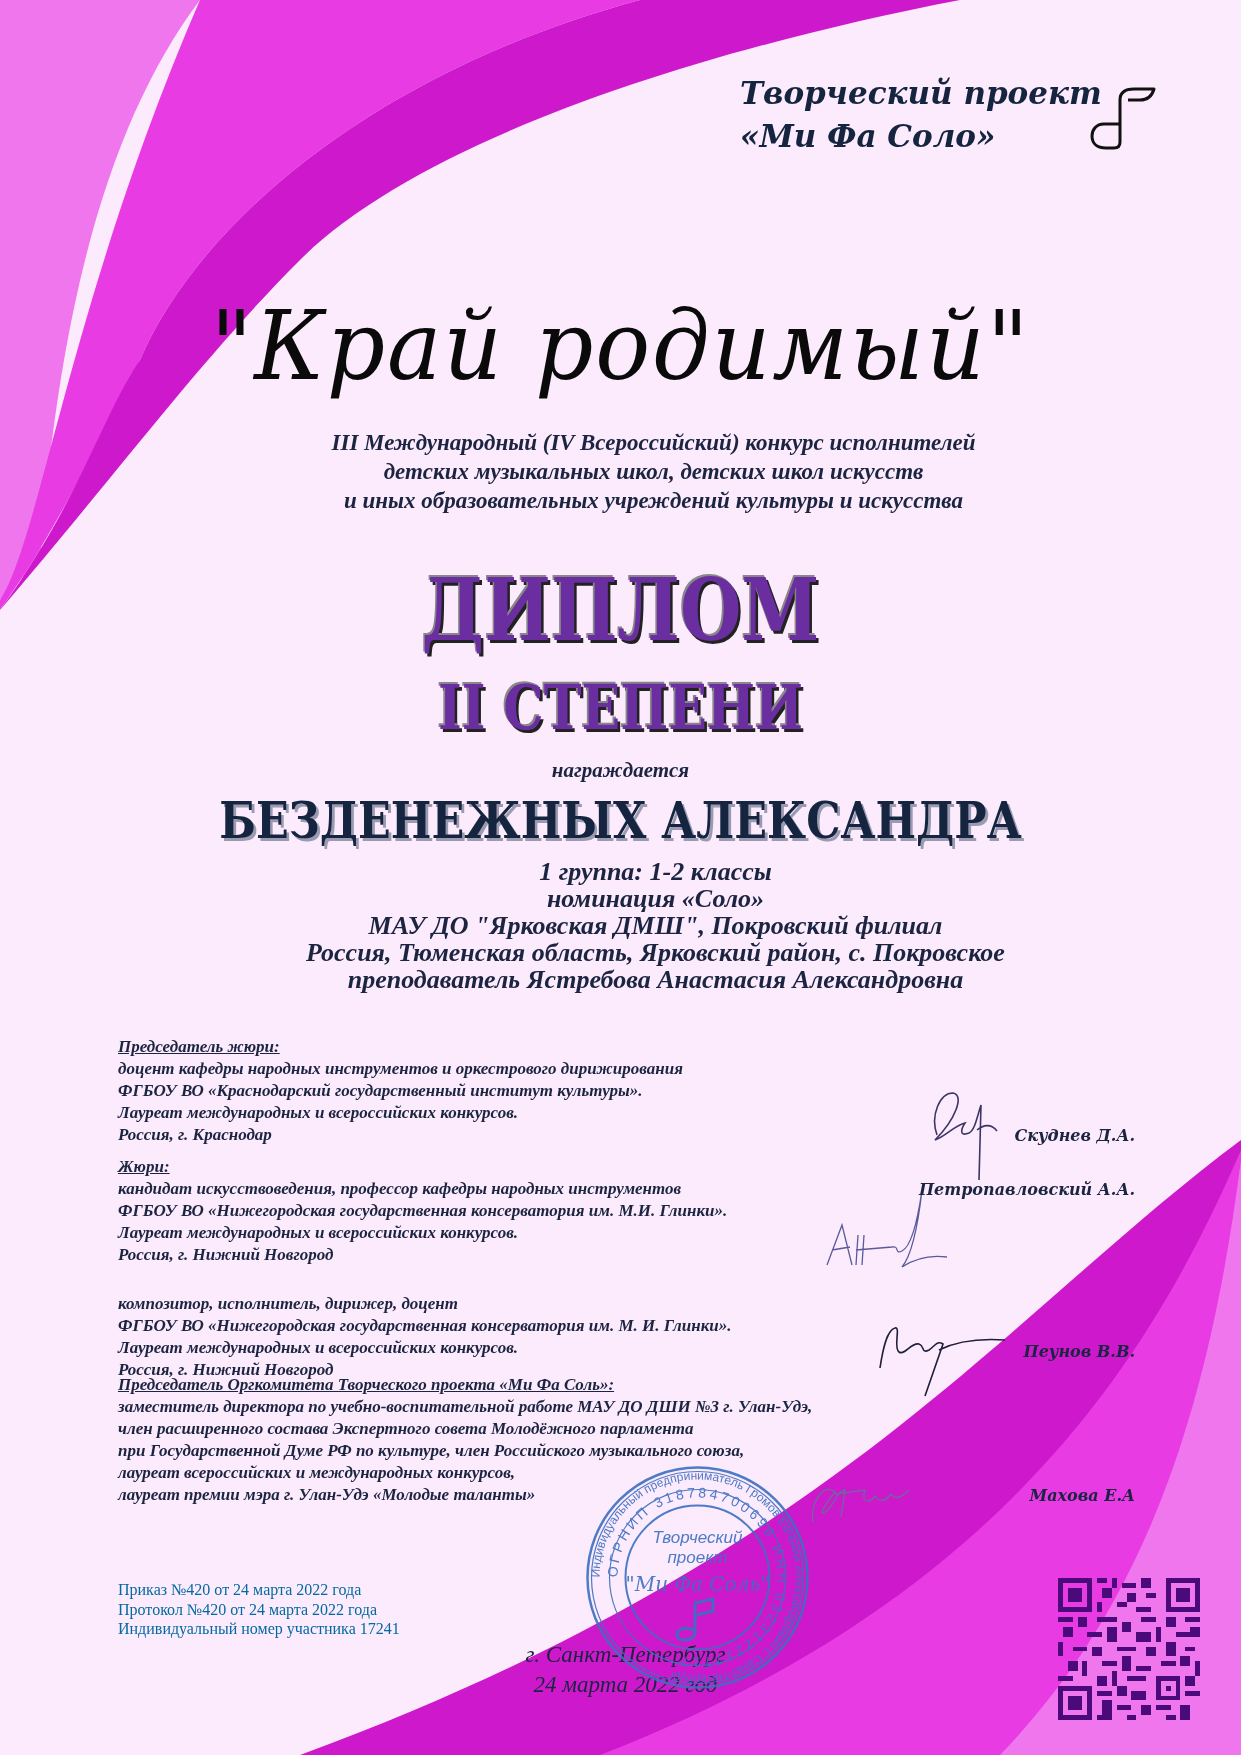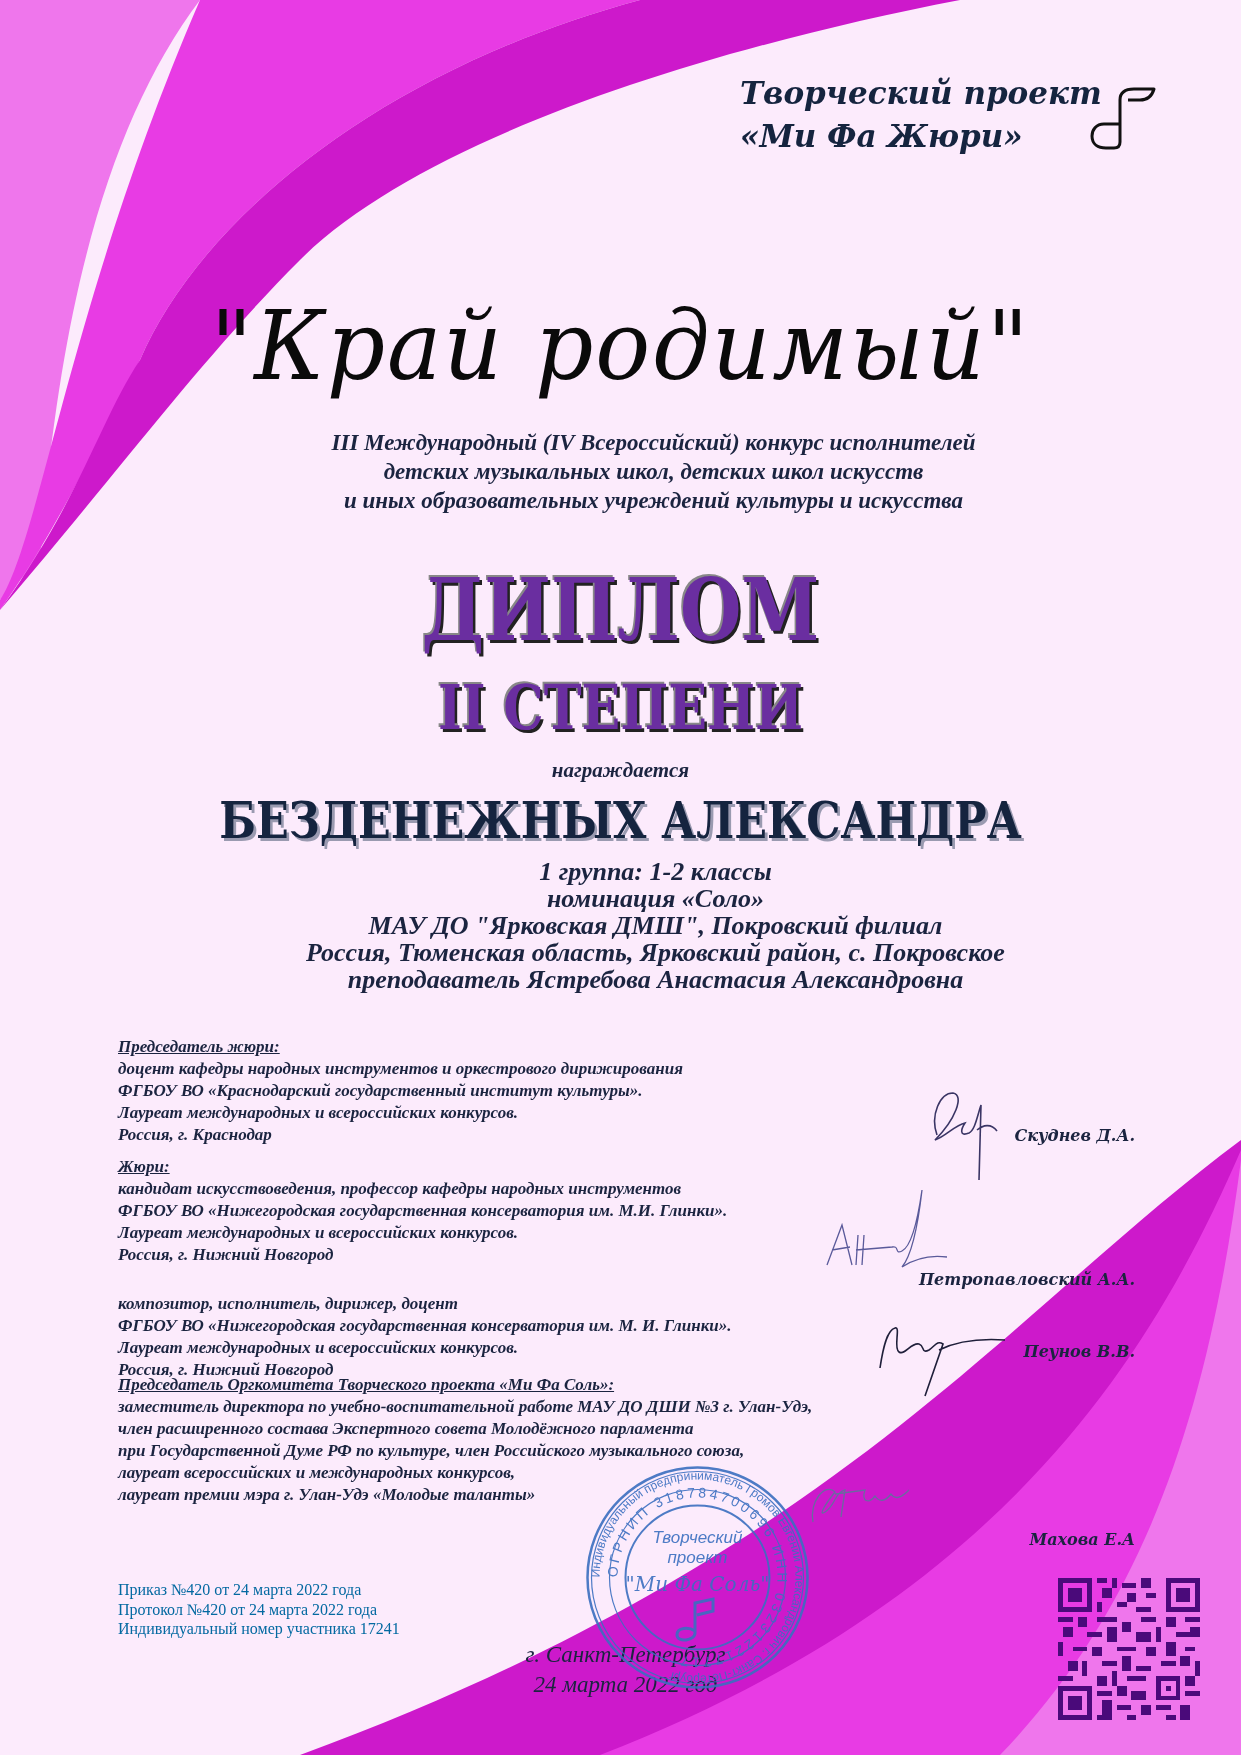--- a/index.html
+++ b/index.html
@@ -35,21 +35,21 @@
   <path d="M200,0 L640,0 C380,70 200,220 140,360 C90,460 50,540 0,610 L0,600 C40,540 70,300 200,0 Z" fill="#e83be4"></path>
   <path d="M640,0 L960,0 C700,50 420,140 300,260 C200,360 120,470 0,610 C80,500 100,420 140,360 C200,220 380,70 640,0 Z" fill="#cd19cb"></path>
 
   <path d="M1241,1140 C1000,1320 830,1560 300,1755 L1241,1755 Z" fill="#cd19cb"></path>
   <path d="M1241,1150 C1150,1360 1000,1600 600,1755 L1241,1755 Z" fill="#e83be4"></path>
   <path d="M1241,1160 C1210,1400 1150,1600 1000,1755 L1241,1755 Z" fill="#ef76ec"></path>
 </svg>
 
 <div class="layer brand">
   <div>Творческий проект</div>
-  <div>«Ми Фа Жюри»</div>
+  <div>«Ми Фа Соло»</div>
 </div>
 <svg class="layer note-icon" viewBox="0 0 70 72">
   <path d="M30,58 L30,16 C30,8 36,5 44,5 L64,5 C62,12 58,16 50,16 L38,16" fill="none" stroke="#111" stroke-width="3" stroke-linejoin="round"></path>
   <path d="M30,40 L14,40 C6,40 2,46 2,52 C2,60 8,64 16,64 L24,64 C28,64 30,62 30,58" fill="none" stroke="#111" stroke-width="3"></path>
 </svg>
 
 <div class="layer title-script">"Край родимый"</div>
 
 <div class="layer subtitle">
   <div>III Международный (IV Всероссийский) конкурс исполнителей</div>
@@ -85,21 +85,21 @@
 <div class="layer jury" style="top:1156px;">
   <div class="head">Жюри:</div>
   <div>кандидат искусствоведения, профессор кафедры народных инструментов</div>
   <div>ФГБОУ ВО «Нижегородская государственная консерватория им. М.И. Глинки».</div>
   <div>Лауреат международных и всероссийских конкурсов.</div>
   <div>Россия, г. Нижний Новгород</div>
 </div>
 <svg class="sig" style="left:822px;top:1185px;" width="130" height="90" viewBox="0 0 130 90">
   <path d="M5,80 L20,40 L30,80 M10,65 L28,62 M36,50 L34,80 M42,50 L40,80 M34,65 L70,62 C78,60 72,70 80,66 C88,62 95,40 100,5 C96,40 90,70 80,82 C95,72 110,70 125,72" fill="none" stroke="#5a5a9a" stroke-width="1.3"></path>
 </svg>
-<div class="sig sig-name" style="left:835px;top:1270px;">Петропавловский А.А.</div>
+<div class="sig sig-name" style="left:835px;top:1180px;">Петропавловский А.А.</div>
 
 <div class="layer jury" style="top:1276px;margin-top:17px;">
   <div>композитор, исполнитель, дирижер, доцент</div>
   <div>ФГБОУ ВО «Нижегородская государственная консерватория им. М. И. Глинки».</div>
   <div>Лауреат международных и всероссийских конкурсов.</div>
   <div>Россия, г. Нижний Новгород</div>
 </div>
 <svg class="sig" style="left:875px;top:1318px;" width="140" height="80" viewBox="0 0 140 80">
   <path d="M5,50 C8,30 12,12 20,10 C26,8 18,30 24,34 C30,38 36,24 44,26 C50,28 46,36 54,32 C60,28 62,22 68,26 L50,78 M64,32 C80,24 100,20 130,22" fill="none" stroke="#1f1f3a" stroke-width="1.6"></path>
 </svg>
@@ -109,21 +109,21 @@
   <div class="head">Председатель Оргкомитета Творческого проекта «Ми Фа Соль»:</div>
   <div>заместитель директора по учебно-воспитательной работе МАУ ДО ДШИ №3 г. Улан-Удэ,</div>
   <div>член расширенного состава Экспертного совета Молодёжного парламента</div>
   <div>при Государственной Думе РФ по культуре, член Российского музыкального союза,</div>
   <div>лауреат всероссийских и международных конкурсов,</div>
   <div>лауреат премии мэра г. Улан-Удэ «Молодые таланты»</div>
 </div>
 <svg class="sig" style="left:805px;top:1472px;" width="110" height="60" viewBox="0 0 110 60">
   <path d="M8,50 C4,30 20,10 30,20 C22,30 12,45 20,40 C30,34 30,20 40,18 L36,45 M30,22 L60,18 C56,30 64,32 70,24 C74,30 80,30 86,22 C90,28 96,26 104,18" fill="none" stroke="#6a6aa0" stroke-width="1.3"></path>
 </svg>
-<div class="sig sig-name" style="left:835px;top:1486px;margin-top:44px;">Махова Е.А</div>
+<div class="sig sig-name" style="left:835px;top:1486px;">Махова Е.А</div>
 
 <div class="layer orders">
   <div>Приказ №420 от 24 марта 2022 года</div>
   <div>Протокол №420 от 24 марта 2022 года</div>
   <div>Индивидуальный номер участника 17241</div>
 </div>
 
 <div class="layer city">
   <div>г. Санкт-Петербург</div>
   <div>24 марта 2022 год</div>

